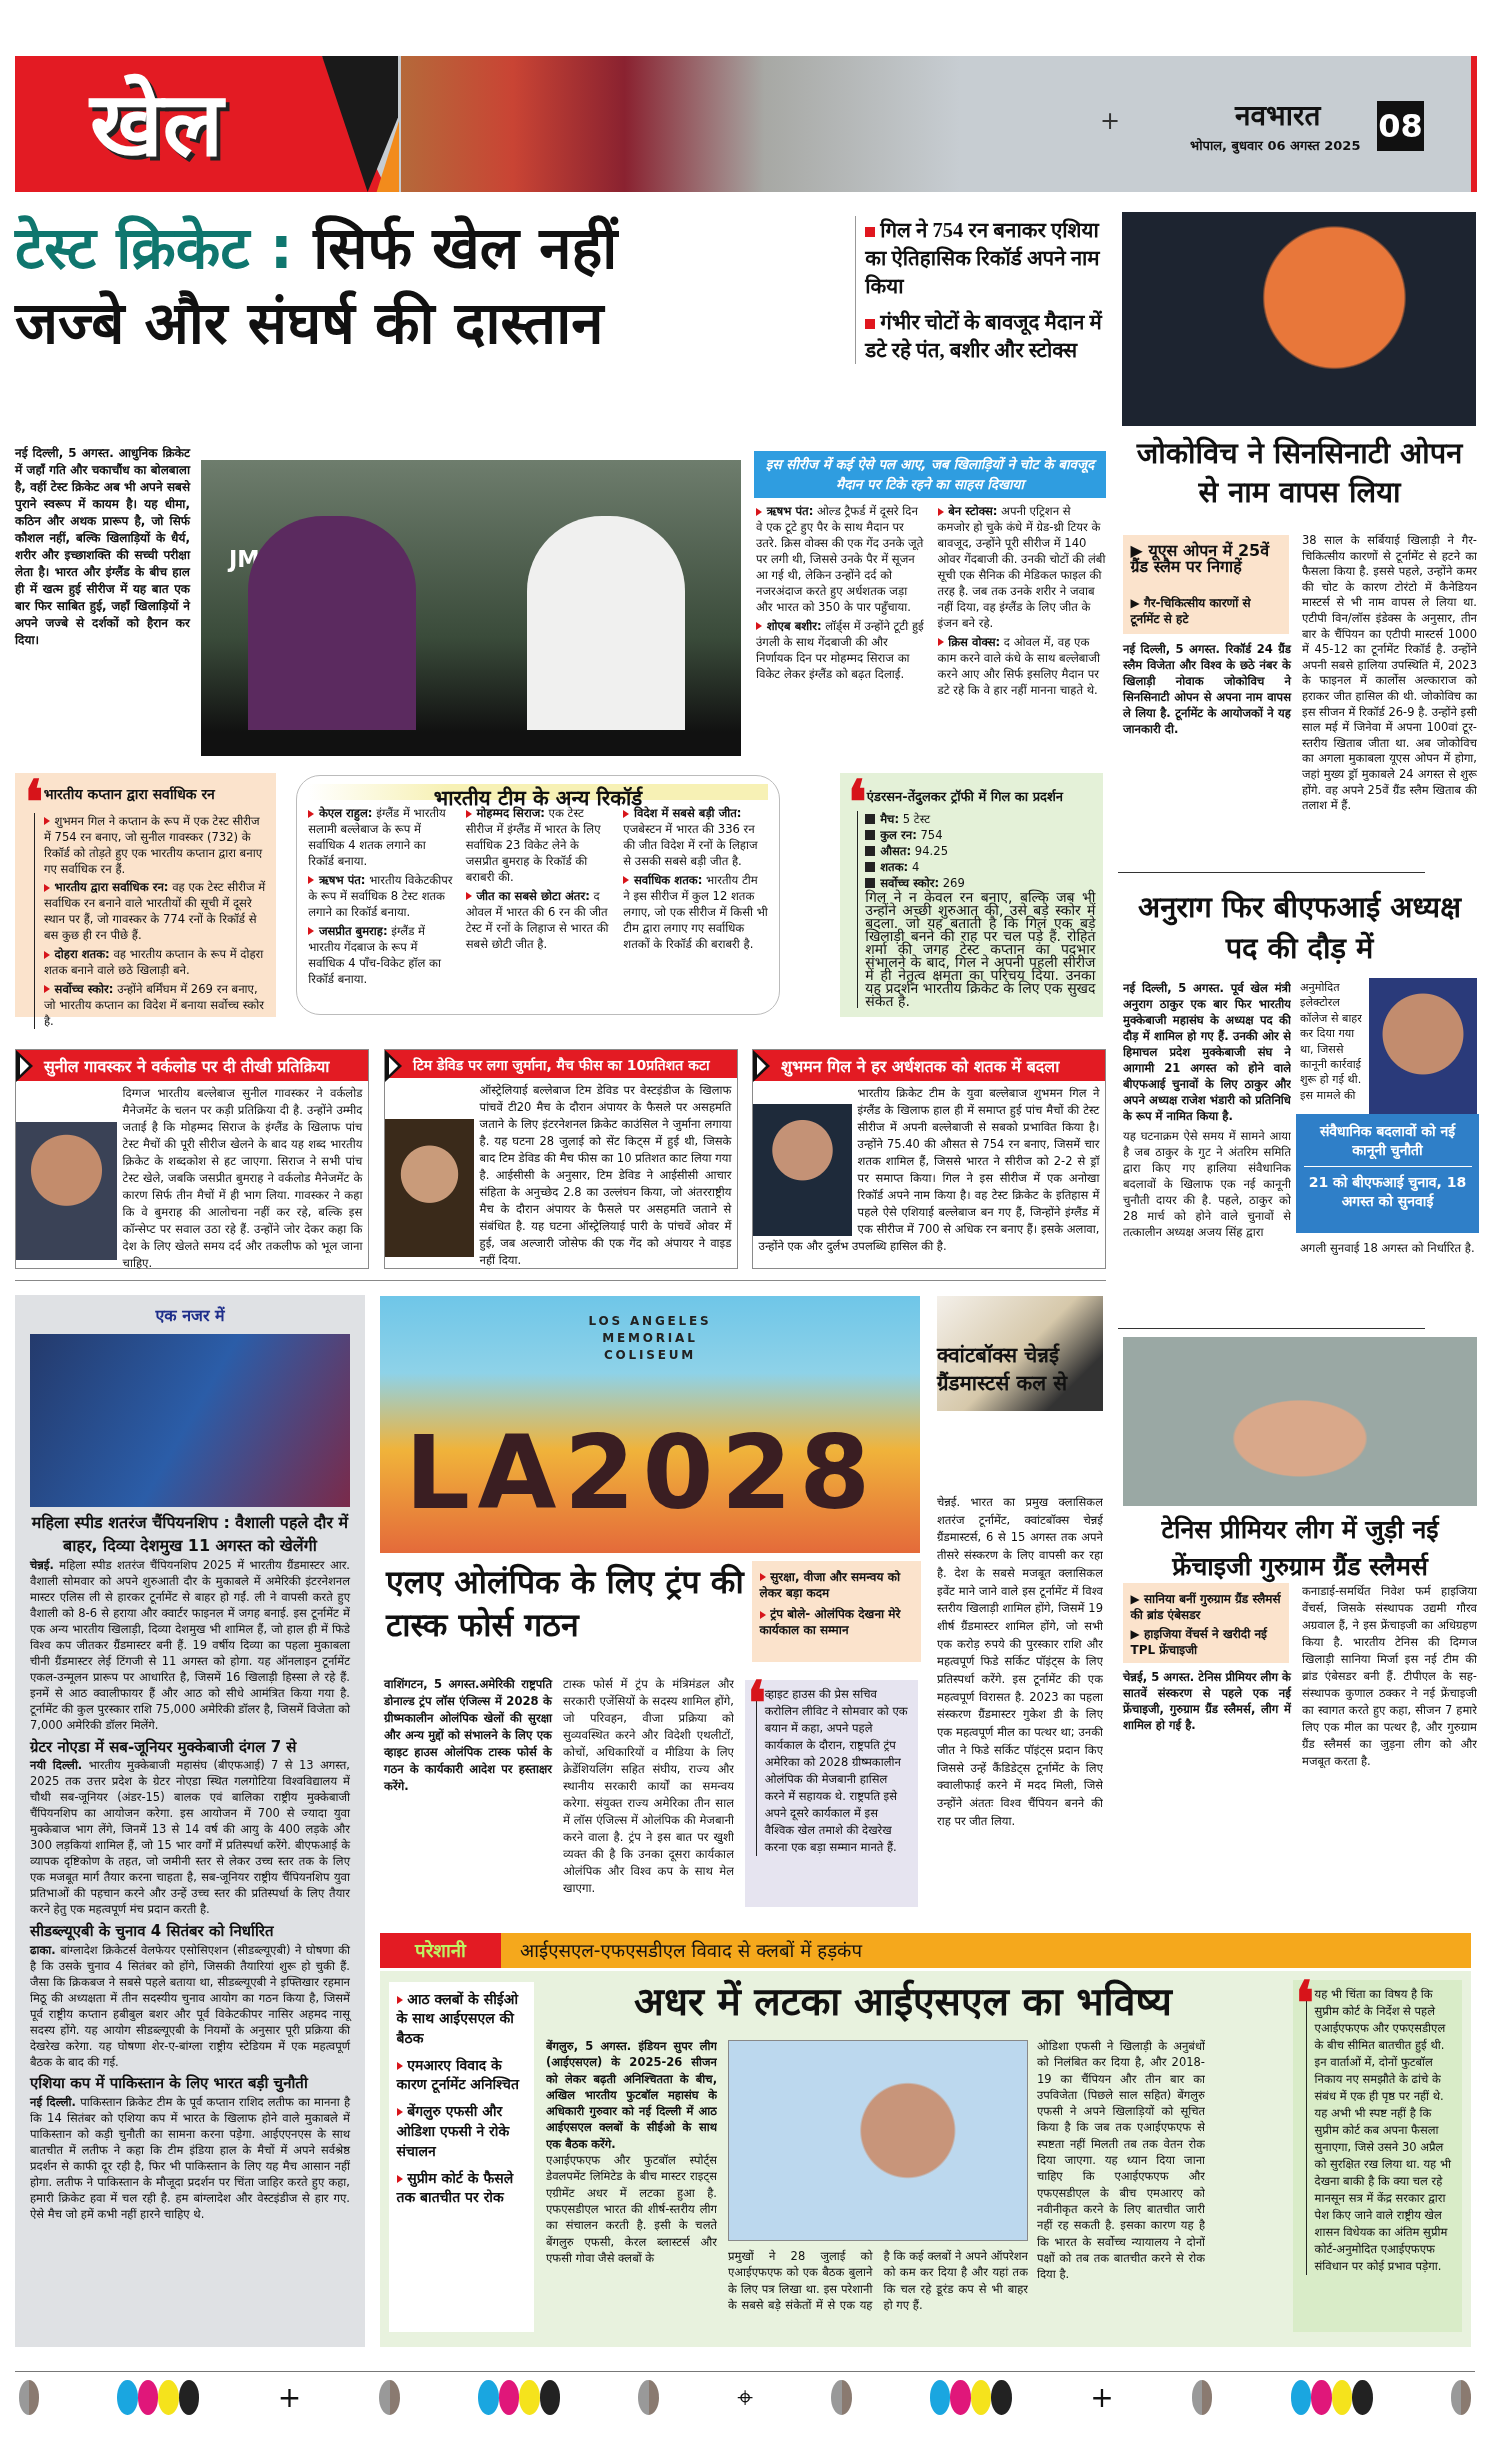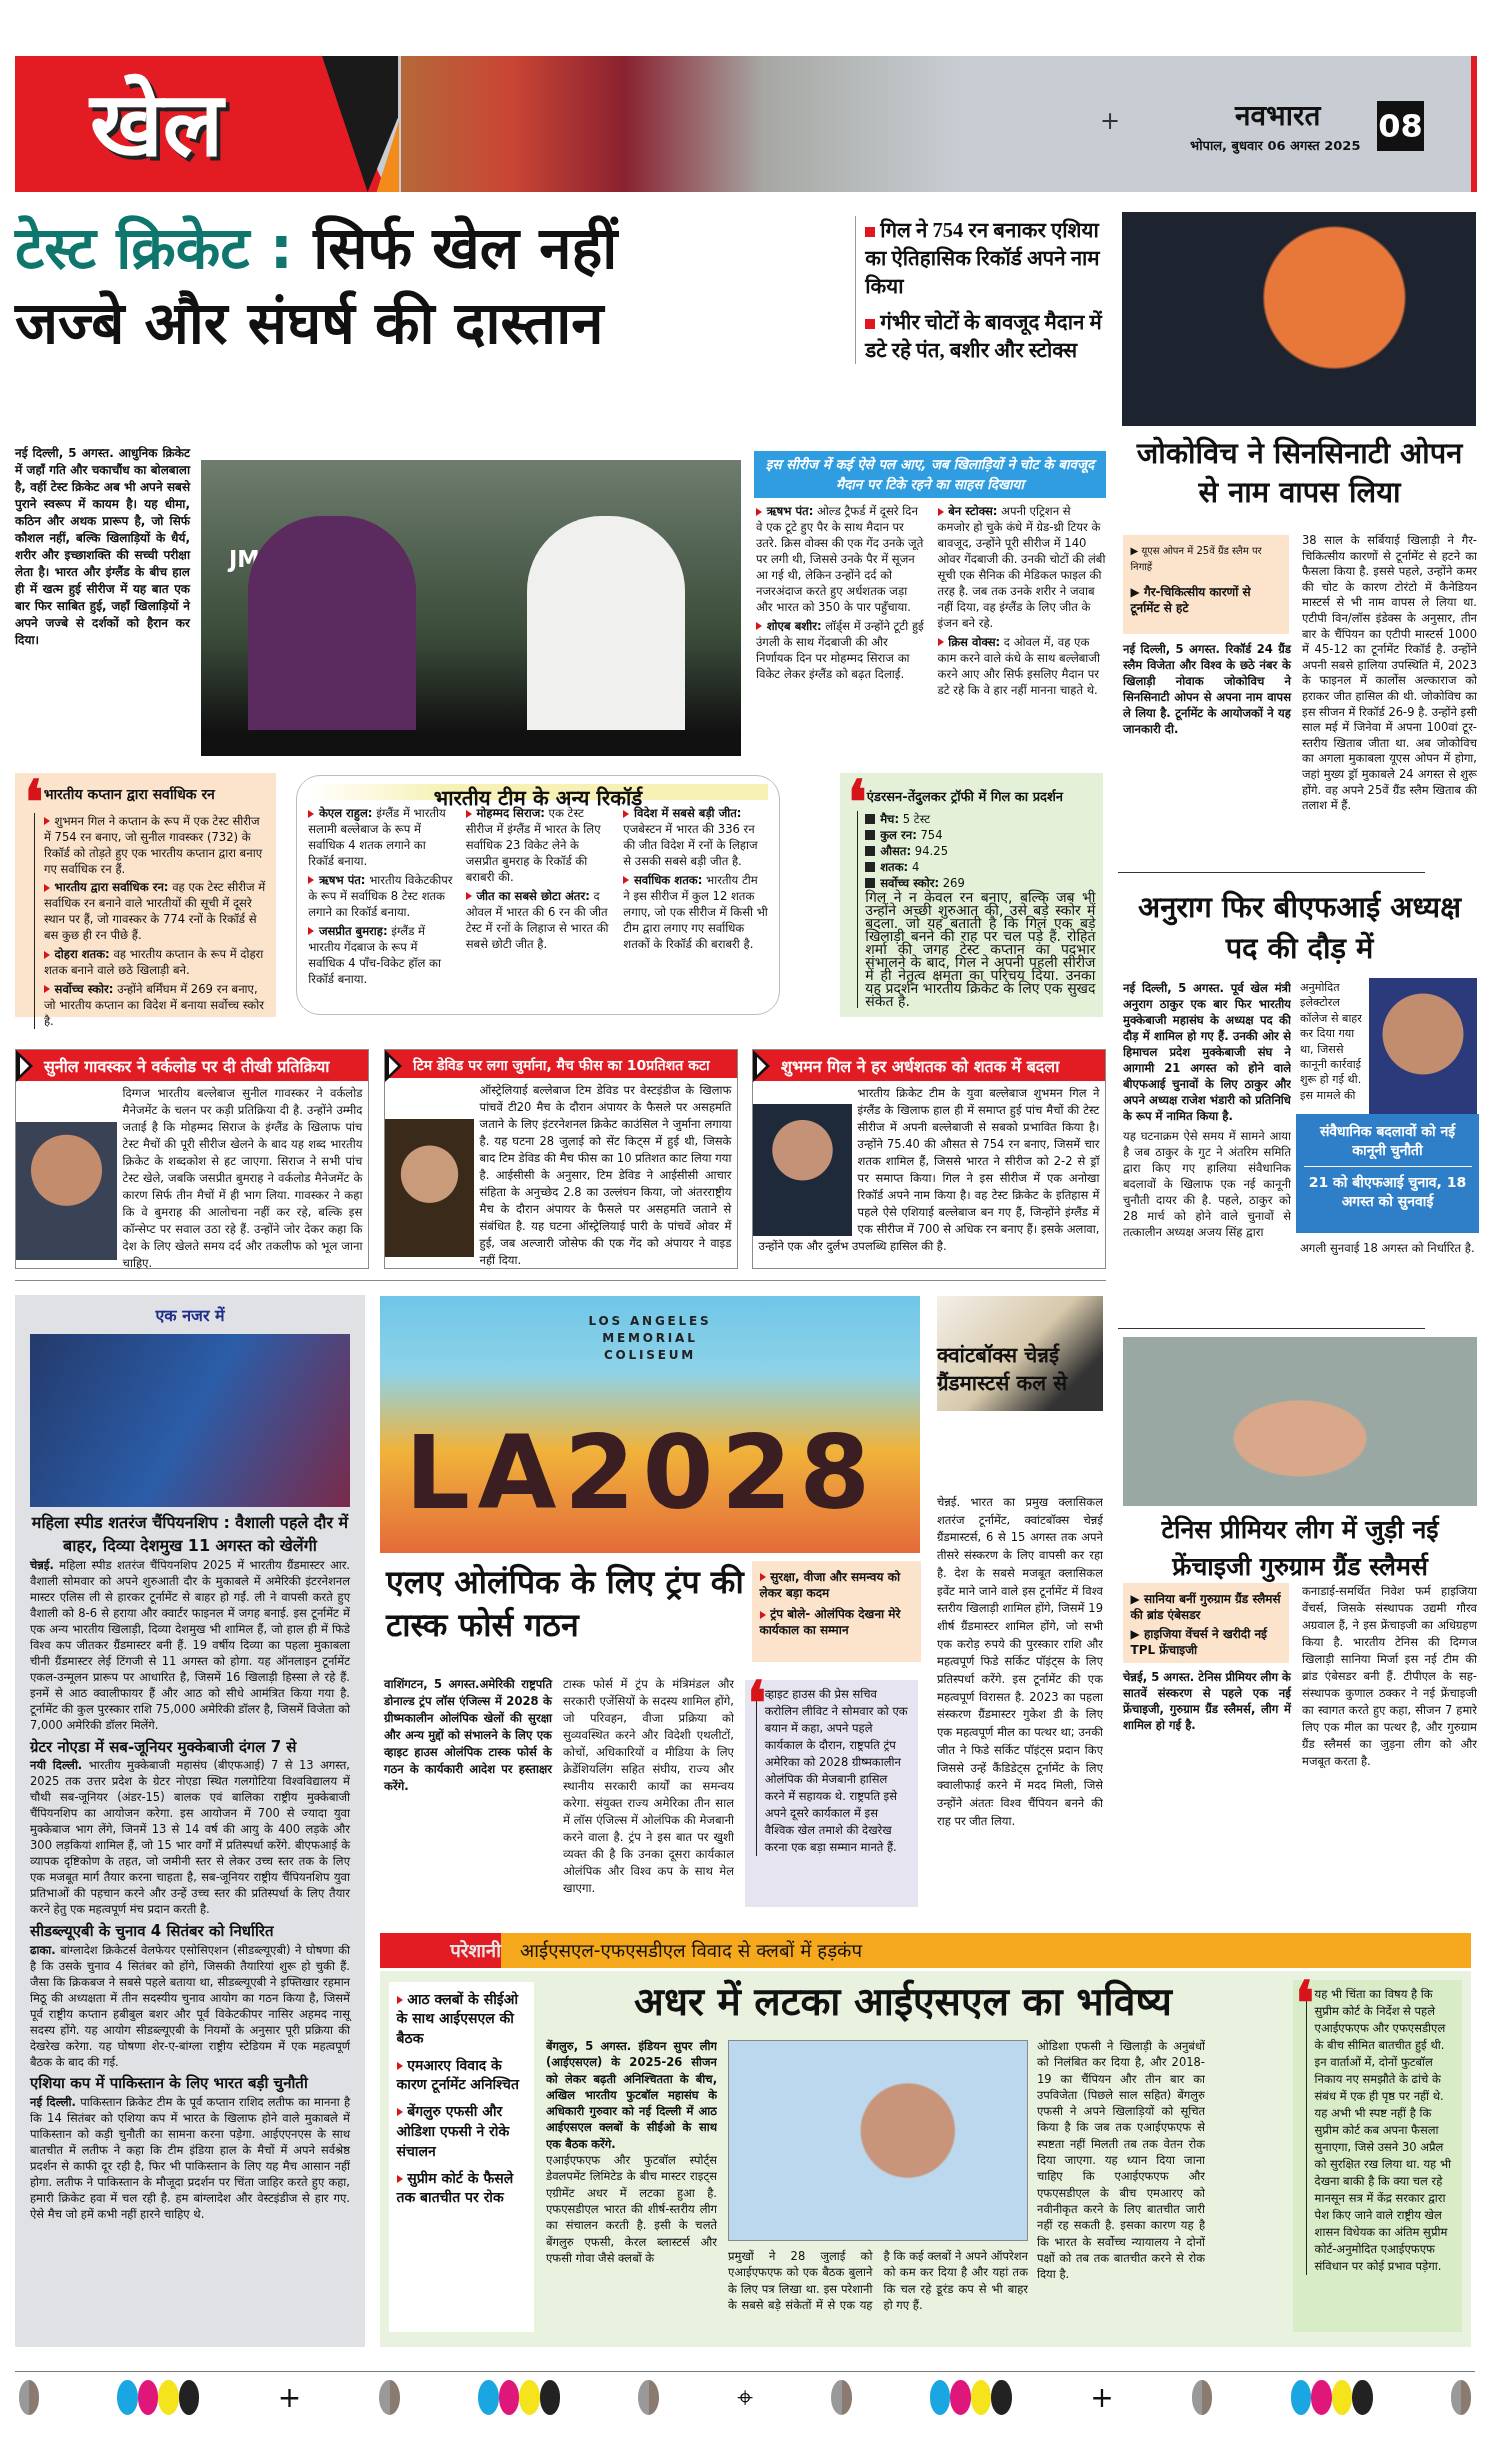--- a/index.html
+++ b/index.html
@@ -112,21 +112,21 @@
     <div class="t"><span class="sq" style="background:#222"></span><b>औसत:</b> <span>94.25</span></div>
     <div class="t"><span class="sq" style="background:#222"></span><b>शतक:</b> <span>4</span></div>
     <div class="t"><span class="sq" style="background:#222"></span><b>सर्वोच्च स्कोर:</b> <span>269</span></div>
     <p style="font-size:14px;line-height:13px;">गिल ने न केवल रन बनाए, बल्कि जब भी उन्होंने अच्छी शुरुआत की, उसे बड़े स्कोर में बदला. जो यह बताती है कि गिल एक बड़े खिलाड़ी बनने की राह पर चल पड़े हैं. रोहित शर्मा की जगह टेस्ट कप्तान का पदभार संभालने के बाद, गिल ने अपनी पहली सीरीज में ही नेतृत्व क्षमता का परिचय दिया. उनका यह प्रदर्शन भारतीय क्रिकेट के लिए एक सुखद संकेत है.</p>
   </div>
 </div>
 
 <div class="abs" style="left:1122px;top:212px;width:354px;height:214px;background:radial-gradient(circle at 60% 40%,#e8773a 0 28%,#1d2430 29%);"></div>
 <div class="abs" style="left:1127px;top:434px;width:345px;font-size:29px;font-weight:bold;line-height:39px;text-align:center;">जोकोविच ने सिनसिनाटी ओपन से नाम वापस लिया</div>
 <div class="abs" style="left:1123px;top:535px;width:166px;height:99px;background:#fbe3cc;padding:7.5px 7.5px;">
-  <div style="font-weight:normal;font-size:10px;line-height:16px;margin-bottom:9px;">▶ <span>यूएस ओपन में 25वें ग्रैंड स्लैम पर निगाहें</span></div>
+  <div style="font-weight:bold;font-size:16px;line-height:16px;margin-bottom:20px;">▶ <span>यूएस ओपन में 25वें ग्रैंड स्लैम पर निगाहें</span></div>
   <div style="font-weight:bold;font-size:12px;line-height:16px;">▶ <span>गैर-चिकित्सीय कारणों से टूर्नामेंट से हटे</span></div>
 </div>
 <div class="abs" style="left:1123px;top:641px;width:168px;">
   <p class="bold" style="font-size:11.6px;">नई दिल्ली, 5 अगस्त. रिकॉर्ड 24 ग्रैंड स्लैम विजेता और विश्व के छठे नंबर के खिलाड़ी नोवाक जोकोविच ने सिनसिनाटी ओपन से अपना नाम वापस ले लिया है. टूर्नामेंट के आयोजकों ने यह जानकारी दी.</p>
 </div>
 <div class="abs" style="left:1123px;top:766px;width:354px;height:93px;overflow:hidden;"></div>
 <div class="abs" style="left:1302px;top:533px;width:175px;height:332px;overflow:hidden;">
   <p style="font-size:11.5px;line-height:15.6px;">38 साल के सर्बियाई खिलाड़ी ने गैर-चिकित्सीय कारणों से टूर्नामेंट से हटने का फैसला किया है. इससे पहले, उन्होंने कमर की चोट के कारण टोरंटो में कैनेडियन मास्टर्स से भी नाम वापस ले लिया था. एटीपी विन/लॉस इंडेक्स के अनुसार, तीन बार के चैंपियन का एटीपी मास्टर्स 1000 में 45-12 का टूर्नामेंट रिकॉर्ड है. उन्होंने अपनी सबसे हालिया उपस्थिति में, 2023 के फाइनल में कार्लोस अल्काराज को हराकर जीत हासिल की थी. जोकोविच का इस सीजन में रिकॉर्ड 26-9 है. उन्होंने इसी साल मई में जिनेवा में अपना 100वां टूर-स्तरीय खिताब जीता था. अब जोकोविच का अगला मुकाबला यूएस ओपन में होगा, जहां मुख्य ड्रॉ मुकाबले 24 अगस्त से शुरू होंगे. वह अपने 25वें ग्रैंड स्लैम खिताब की तलाश में हैं.</p>
 </div>
 
@@ -215,21 +215,21 @@
   <div style="font-weight:bold;font-size:12px;line-height:16px;">▶ <span>हाइजिया वेंचर्स ने खरीदी नई TPL फ्रेंचाइजी</span></div>
 </div>
 <div class="abs" style="left:1123px;top:1669px;width:168px;">
     <p class="bold">चेन्नई, 5 अगस्त. टेनिस प्रीमियर लीग के सातवें संस्करण से पहले एक नई फ्रेंचाइजी, गुरुग्राम ग्रैंड स्लैमर्स, लीग में शामिल हो गई है.</p>
   </div>
 <div class="abs" style="left:1302px;top:1583px;width:175px;height:242px;overflow:hidden;">
     <p style="font-size:11.5px;line-height:17px;">कनाडाई-समर्थित निवेश फर्म हाइजिया वेंचर्स, जिसके संस्थापक उद्यमी गौरव अग्रवाल हैं, ने इस फ्रेंचाइजी का अधिग्रहण किया है. भारतीय टेनिस की दिग्गज खिलाड़ी सानिया मिर्जा इस नई टीम की ब्रांड एंबेसडर बनी हैं. टीपीएल के सह-संस्थापक कुणाल ठक्कर ने नई फ्रेंचाइजी का स्वागत करते हुए कहा, सीजन 7 हमारे लिए एक मील का पत्थर है, और गुरुग्राम ग्रैंड स्लैमर्स का जुड़ना लीग को और मजबूत करता है.</p>
   </div>
 
 <div class="abs" style="left:380px;top:1933px;width:1091px;height:35px;background:#f5a81c;">
-  <div style="position:absolute;left:0;top:0;width:121px;height:35px;background:#e31b23;color:#e5e5e5;font-weight:bold;font-size:18.6px;line-height:35px;text-align:right;">परेशानी</div>
+  <div style="position:absolute;left:0;top:0;width:121px;height:35px;background:#e31b23;color:#bef264;font-weight:bold;font-size:18.6px;line-height:35px;text-align:center;">परेशानी</div>
   <div style="position:absolute;left:140px;top:0;font-size:18.6px;line-height:35px;">आईएसएल-एफएसडीएल विवाद से क्लबों में हड़कंप</div>
 </div>
 <div class="abs" style="left:380px;top:1971px;width:1091px;height:376px;background:#e8f2de;"></div>
 <div class="abs" style="left:389px;top:1982px;width:145px;height:350px;background:#fff;padding:7.5px;">
   <div style="font-weight:bold;font-size:14px;line-height:19.6px;margin-bottom:7.5px;"><span class="tri"></span><span>आठ क्लबों के सीईओ के साथ आईएसएल की बैठक</span></div>
   <div style="font-weight:bold;font-size:14px;line-height:19.6px;margin-bottom:7.5px;"><span class="tri"></span><span>एमआरए विवाद के कारण टूर्नामेंट अनिश्चित</span></div>
   <div style="font-weight:bold;font-size:14px;line-height:19.6px;margin-bottom:7.5px;"><span class="tri"></span><span>बेंगलुरु एफसी और ओडिशा एफसी ने रोके संचालन</span></div>
   <div style="font-weight:bold;font-size:14px;line-height:19.6px;"><span class="tri"></span><span>सुप्रीम कोर्ट के फैसले तक बातचीत पर रोक</span></div>
 </div>
 <div class="abs" style="left:549px;top:1976px;width:708px;font-size:39px;font-weight:bold;line-height:52px;text-align:center;white-space:nowrap;">अधर में लटका आईएसएल का भविष्य</div>

